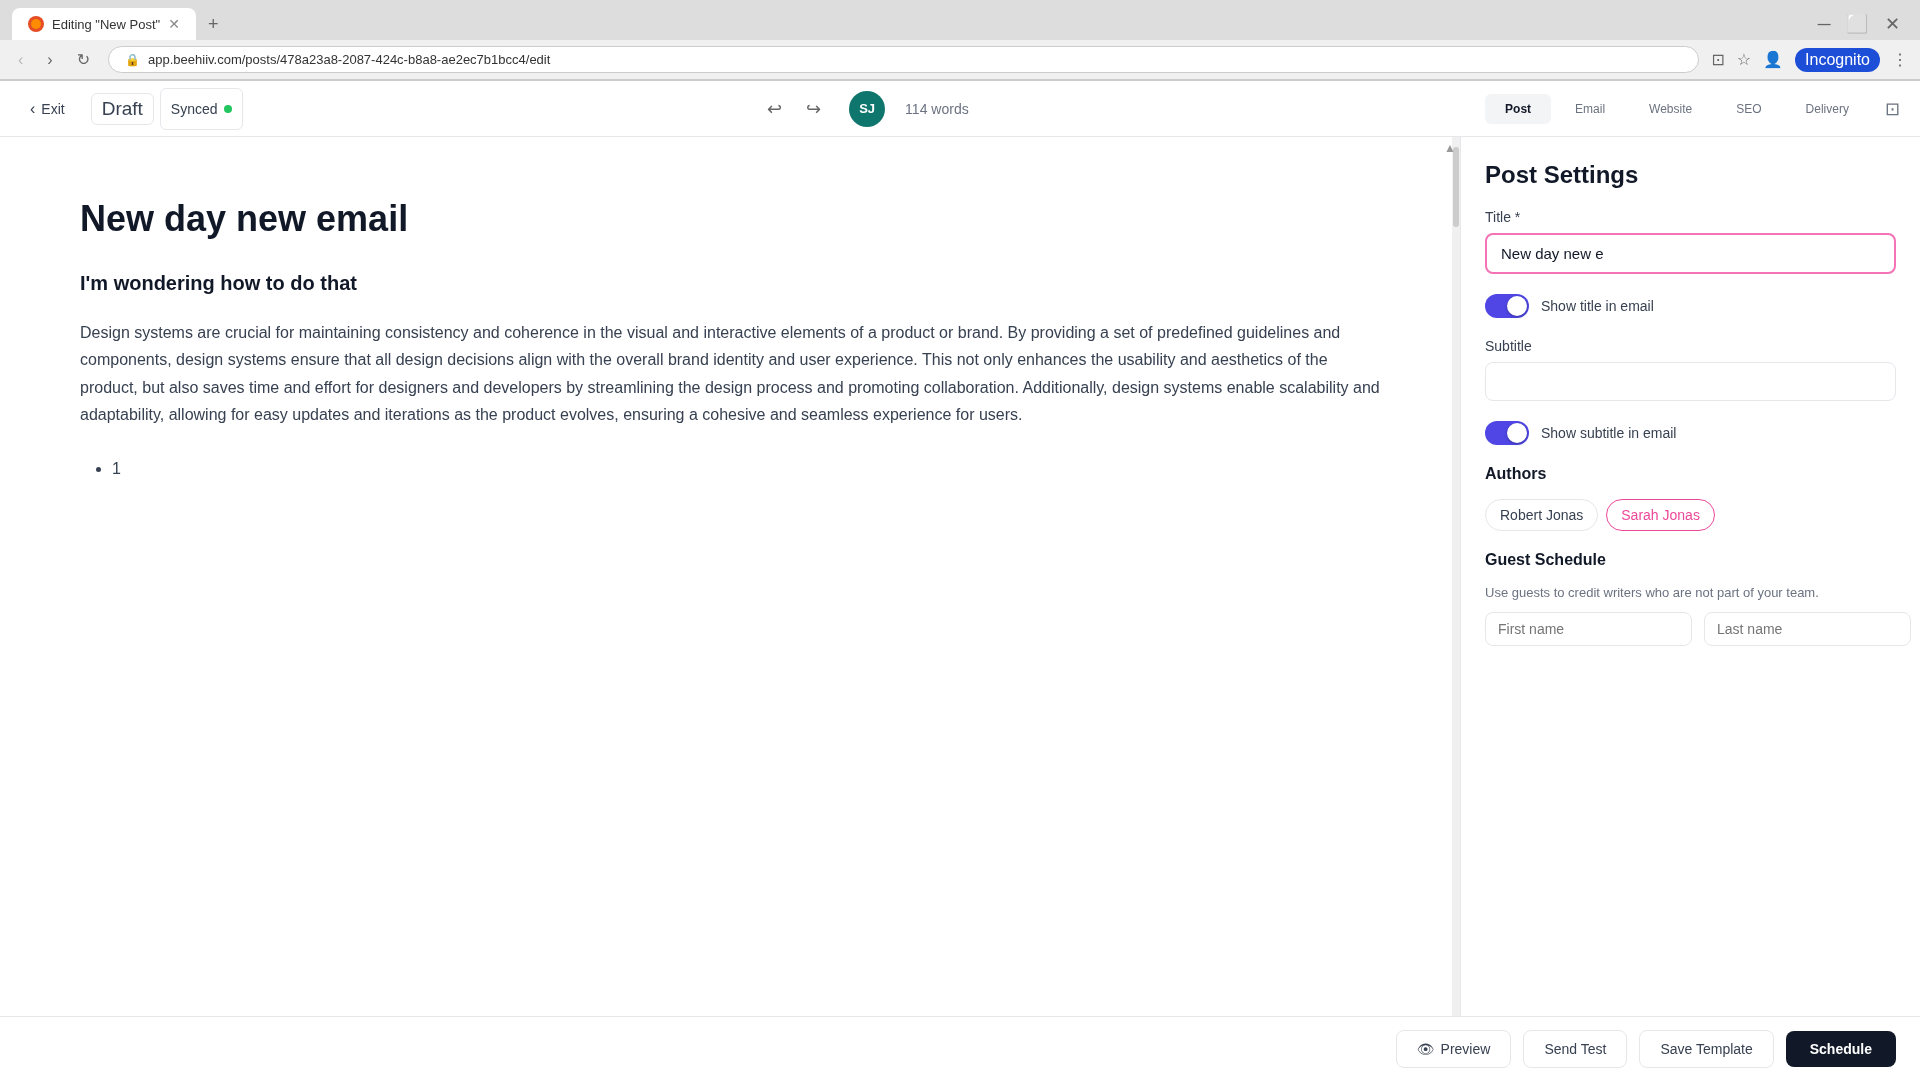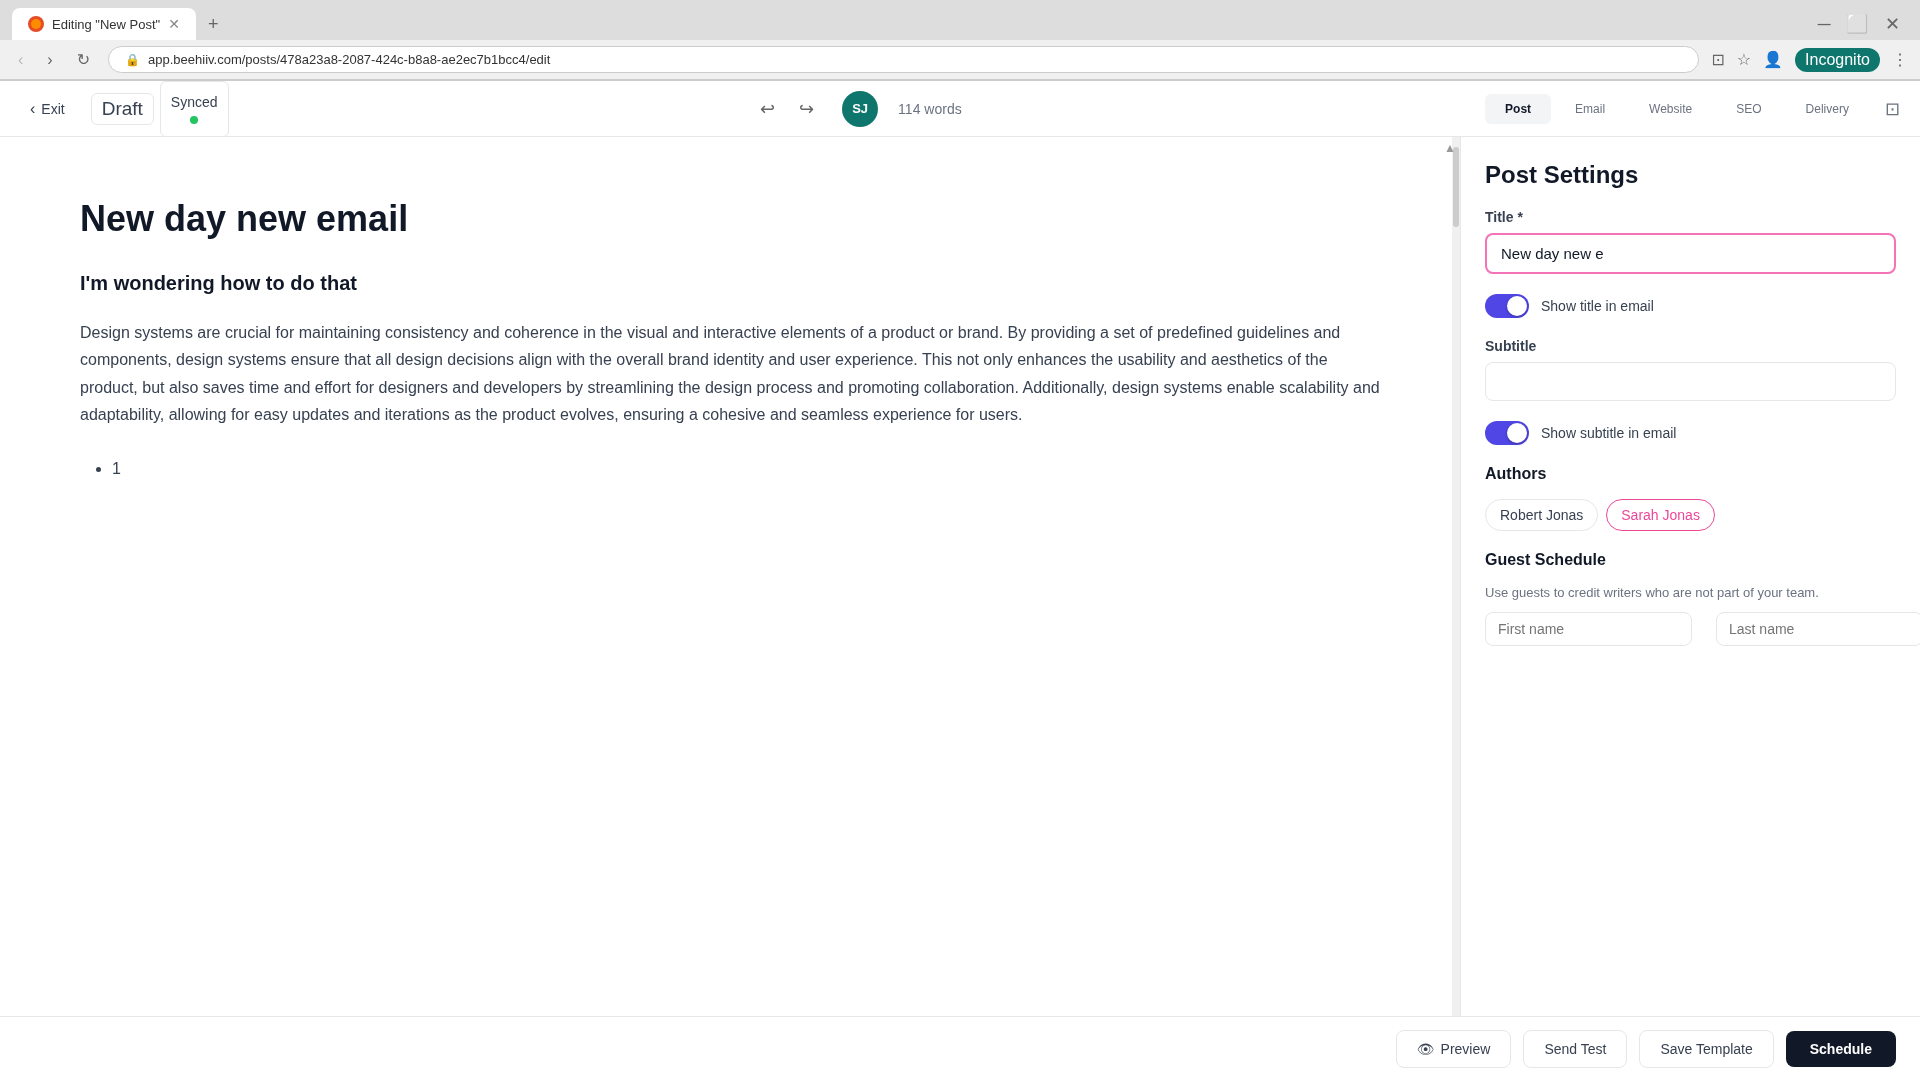--- a/index.html
+++ b/index.html
@@ -15,28 +15,28 @@
     .tab-new { background: transparent; color: #666; font-size: 18px; padding: 4px 8px; border-radius: 50%; cursor: pointer; }
 
     .address-bar { display: flex; align-items: center; padding: 6px 12px; gap: 12px; background: #f0f0f0; border-bottom: 1px solid #ccc; }
     .nav-btn { color: #666; cursor: pointer; font-size: 16px; background: none; border: none; padding: 2px 6px; }
     .nav-btn:disabled { color: #bbb; cursor: default; }
     .url-bar { flex: 1; background: #fff; border: 1px solid #ccc; border-radius: 20px; padding: 5px 16px; font-size: 13px; color: #333; display: flex; align-items: center; gap: 8px; }
     .url-lock { color: #666; font-size: 12px; }
     .url-text { color: #333; font-size: 13px; }
     .browser-actions { display: flex; align-items: center; gap: 12px; color: #666; }
     .browser-actions span { cursor: pointer; font-size: 16px; }
-    .incognito-badge { background: #0f766e; color: #fff; padding: 3px 10px; border-radius: 12px; font-size: 12px; cursor: pointer; }
+    .incognito-badge { background: #1d4ed8; color: #fff; padding: 3px 10px; border-radius: 12px; font-size: 12px; cursor: pointer; }
 
     
     .app-header { display: flex; align-items: center; padding: 0 20px; height: 56px; border-bottom: 1px solid #e5e7eb; background: #fff; gap: 16px; }
     .exit-btn { display: flex; align-items: center; gap: 6px; color: #374151; font-size: 14px; cursor: pointer; padding: 6px 10px; border-radius: 6px; }
     .draft-badge { display: flex; align-items: center; gap: 6px; }
     .draft-label { font-size: 19px; color: #374151; padding: 4px 10px; border: 1px solid #e5e7eb; border-radius: 6px; cursor: pointer; }
-    .synced-label { display: flex; align-items: center; gap: 6px; font-size: 14px; color: #374151; padding: 12px 10px; border: 1px solid #e5e7eb; border-radius: 6px; cursor: pointer; flex-direction: column; }
+    .synced-label { display: flex; align-items: center; gap: 6px; font-size: 14px; color: #374151; padding: 12px 10px; border: 1px solid #e5e7eb; border-radius: 6px; cursor: pointer; }
     .synced-dot { width: 8px; height: 8px; background: #22c55e; border-radius: 50%; }
     .header-center { flex: 1; display: flex; justify-content: center; align-items: center; gap: 20px; }
     .undo-redo { display: flex; gap: 8px; }
     .undo-redo button { background: none; border: none; color: #666; font-size: 18px; cursor: pointer; padding: 4px 8px; border-radius: 4px; }
     .user-avatar { width: 36px; height: 36px; background: #0f766e; border-radius: 50%; display: flex; align-items: center; justify-content: center; font-size: 13px; font-weight: 600; color: #fff; cursor: pointer; }
     .word-count { font-size: 14px; color: #6b7280; }
     .nav-tabs { display: flex; gap: 4px; }
     .nav-tab { padding: 8px 20px; font-size: 12px; color: #6b7280; cursor: pointer; border-radius: 6px; font-weight: 500; }
     .nav-tab.active { background: #f3f4f6; color: #111827; font-weight: 600; }
     .collapse-btn { color: #6b7280; font-size: 18px; cursor: pointer; margin-left: auto; }
@@ -51,21 +51,21 @@
     .post-subtitle-text { font-size: 20px; font-weight: 600; color: #111827; margin-bottom: 24px; }
     .post-body { font-size: 16px; color: #374151; line-height: 1.7; margin-bottom: 32px; }
     .bullet-list { list-style: disc; padding-left: 32px; }
     .bullet-list li { font-size: 16px; color: #374151; }
 
     
     .settings-panel { width: 460px; border-left: 1px solid #e5e7eb; background: #fff; overflow-y: auto; padding: 24px; }
     .settings-title { font-size: 24px; font-weight: 700; color: #111827; margin-bottom: 20px; }
     
     .form-group { margin-bottom: 20px; }
-    .form-label { font-size: 14px; font-weight: 700; color: #374151; margin-bottom: 8px; display: block; }
+    .form-label { font-size: 14px; font-weight: 400; color: #374151; margin-bottom: 8px; display: block; }
     .form-input { width: 100%; border: 2px solid #f472b6; border-radius: 8px; padding: 10px 14px; font-size: 15px; color: #111827; outline: none; }
     .form-input-empty { width: 100%; border: 1px solid #e5e7eb; border-radius: 8px; padding: 10px 14px; font-size: 15px; color: #111827; outline: none; background: #fff; }
 
     .toggle-row { display: flex; align-items: center; gap: 12px; margin-bottom: 20px; }
     .toggle { width: 44px; height: 24px; border-radius: 12px; background: #4f46e5; position: relative; cursor: pointer; flex-shrink: 0; }
     .toggle-thumb { width: 20px; height: 20px; background: #fff; border-radius: 50%; position: absolute; top: 2px; right: 2px; box-shadow: 0 1px 3px rgba(0,0,0,0.3); }
     .toggle-label { font-size: 14px; color: #374151; }
 
     .section-title { font-size: 16px; font-weight: 600; color: #111827; margin-bottom: 16px; }
     
@@ -212,21 +212,21 @@
       <div class="authors-row">
         <div class="author-tag">Robert Jonas</div>
         <div class="author-tag active">Sarah Jonas</div>
       </div>
     </div>
 
     <div class="guest-authors-section">
       <p class="section-title">Guest Schedule</p>
       <p class="guest-desc">Use guests to credit writers who are not part of your team.</p>
 
-      <div style="display:flex;gap:24px;margin-top:8px;">
+      <div style="display:flex;gap:12px;margin-top:8px;">
         <input type="text" placeholder="First name" style="flex: 1 1 0%; border: 1px solid rgb(229, 231, 235); border-radius: 8px; padding: 8px 12px; font-size: 14px; color: rgb(55, 65, 81);">
         <input type="text" placeholder="Last name" style="flex: 1 1 0%; border: 1px solid rgb(229, 231, 235); border-radius: 8px; padding: 8px 12px; font-size: 14px; color: rgb(55, 65, 81);">
       </div>
     </div>
   </div>
 </div>
 
 <div class="bottom-bar">
   <button class="btn-preview">
     <span style="font-size:14px;">👁</span>

